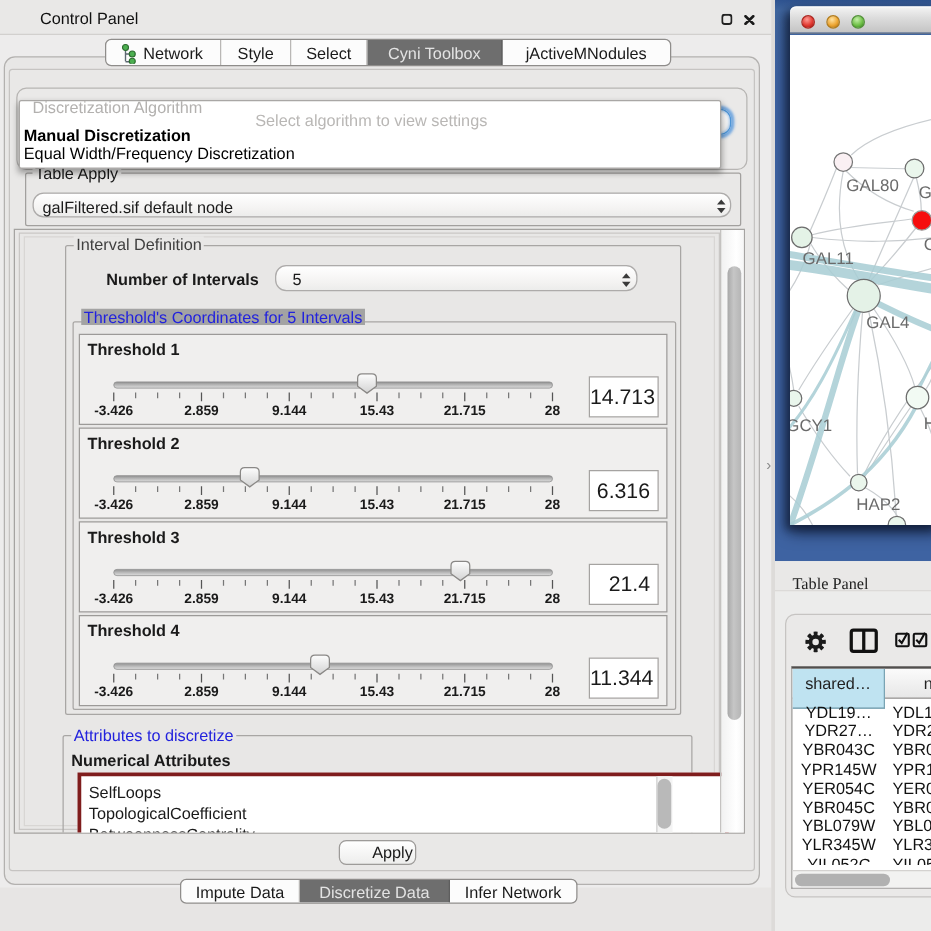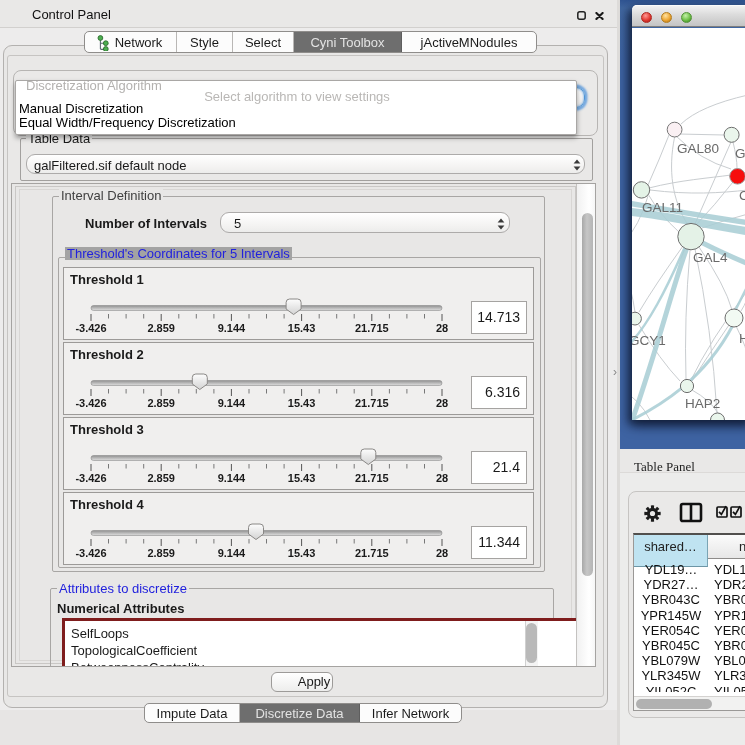--- a/index.html
+++ b/index.html
@@ -29,21 +29,21 @@
   .seg .tab.sel { background:#6e6e6e; color:#e3e3e3; border-right-color:#5e5e5e; }
 
   
   .group { position:absolute; border:1px solid #a2a09e; border-radius:2px; }
   .gtitle { position:absolute; background:transparent; padding:0 2px; line-height:13px; }
 
   .combo { position:absolute; background:linear-gradient(#ffffff,#f3f2f1 70%,#ececeb);
            border:1px solid #adabaa; border-radius:9px; }
 
   .vbox { position:absolute; background:#fff; border:1px solid #a5a3a1; text-align:right;
-          font-size:14px; }
+          font-size:17px; }
   .tpan { width:471px; height:73px; background:#f0efee; border:1px solid #9c9a98; }
   .tl { top:6.5px; width:11px; height:11px; border-radius:50%; }
 </style>
 </head>
 <body>
 
 <div id="left">
   <div id="ltitle">
       <span class="txt">Control Panel</span>
     <svg class="abs" style="left:577px;top:11px" width="9" height="9" viewBox="0 0 9 9">
@@ -80,33 +80,33 @@
   </div>
 
   <div class="abs" style="left:13px; top:70px; width:585px; height:66px; background:#eae9e8;
        border:1px solid #b7b5b3; border-radius:8px;"></div>
   <div class="abs" style="left:26px; top:78px; color:#b3b1af; z-index:31;">Discretization Algorithm</div>
 
   <div class="combo" style="left:26px; top:87px; width:559px; height:21px; border:1.5px solid #4d94d6;
        box-shadow:0 0 2px 2.5px rgba(96,158,222,0.85), inset 0 0 2px 1px rgba(96,158,222,0.5);"></div>
 
   <div class="group" style="left:20px; top:138px; width:573px; height:43px;"></div>
-  <div class="gtitle" style="left:26px; top:132px; background:#e9e8e7;">Table Data</div>
+  <div class="gtitle" style="left:26px; top:132px; background:#e9e8e7;">Table Apply</div>
   <div class="combo" style="left:26px; top:154px; width:559px; height:20px;">
     <span class="abs" style="left:7px; top:3px;">galFiltered.sif default node</span>
     <svg class="abs" style="left:545px; top:4px;" width="10" height="12" viewBox="0 0 10 12">
       <path d="M5 0.5 L8.4 4.6 L1.6 4.6 Z" fill="#3a3a3a"></path>
       <path d="M5 11.5 L8.4 7.4 L1.6 7.4 Z" fill="#3a3a3a"></path>
     </svg>
   </div>
 
   <div class="abs" style="left:15px; top:80px; width:562px; height:55px; background:#ffffff;
        border:1px solid #a9a7a5; border-radius:2px; box-shadow:0 3px 5px rgba(0,0,0,0.35); z-index:30;">
     <div class="abs" style="left:0; top:8px; width:562px; text-align:center; color:#b9b7b5;">Select algorithm to view settings</div>
-    <div class="abs" style="left:3px; top:20px; font-weight:normal; color:#000;">Manual Discretization</div>
+    <div class="abs" style="left:3px; top:20px; font-weight:bold; color:#000;">Manual Discretization</div>
     <div class="abs" style="left:3px; top:34px; color:#000;">Equal Width/Frequency Discretization</div>
   </div>
 
   <div id="scrollpane" class="abs" style="left:11px; top:183px; width:585px; height:484px;
        border:1px solid #a5a3a1; background:#e8e7e6; overflow:hidden;">
 
     <div class="abs" style="left:2.5px; top:2px; width:561px; height:478px; border:1px solid #c9c7c5;"></div>
     <div class="abs" style="left:7px; top:5px; width:553px; height:472px; border:1px solid #d8d6d4;"></div>
 
     <div class="group" style="left:40px; top:12px; width:493px; height:376px; border-color:#a8a6a4;"></div>

